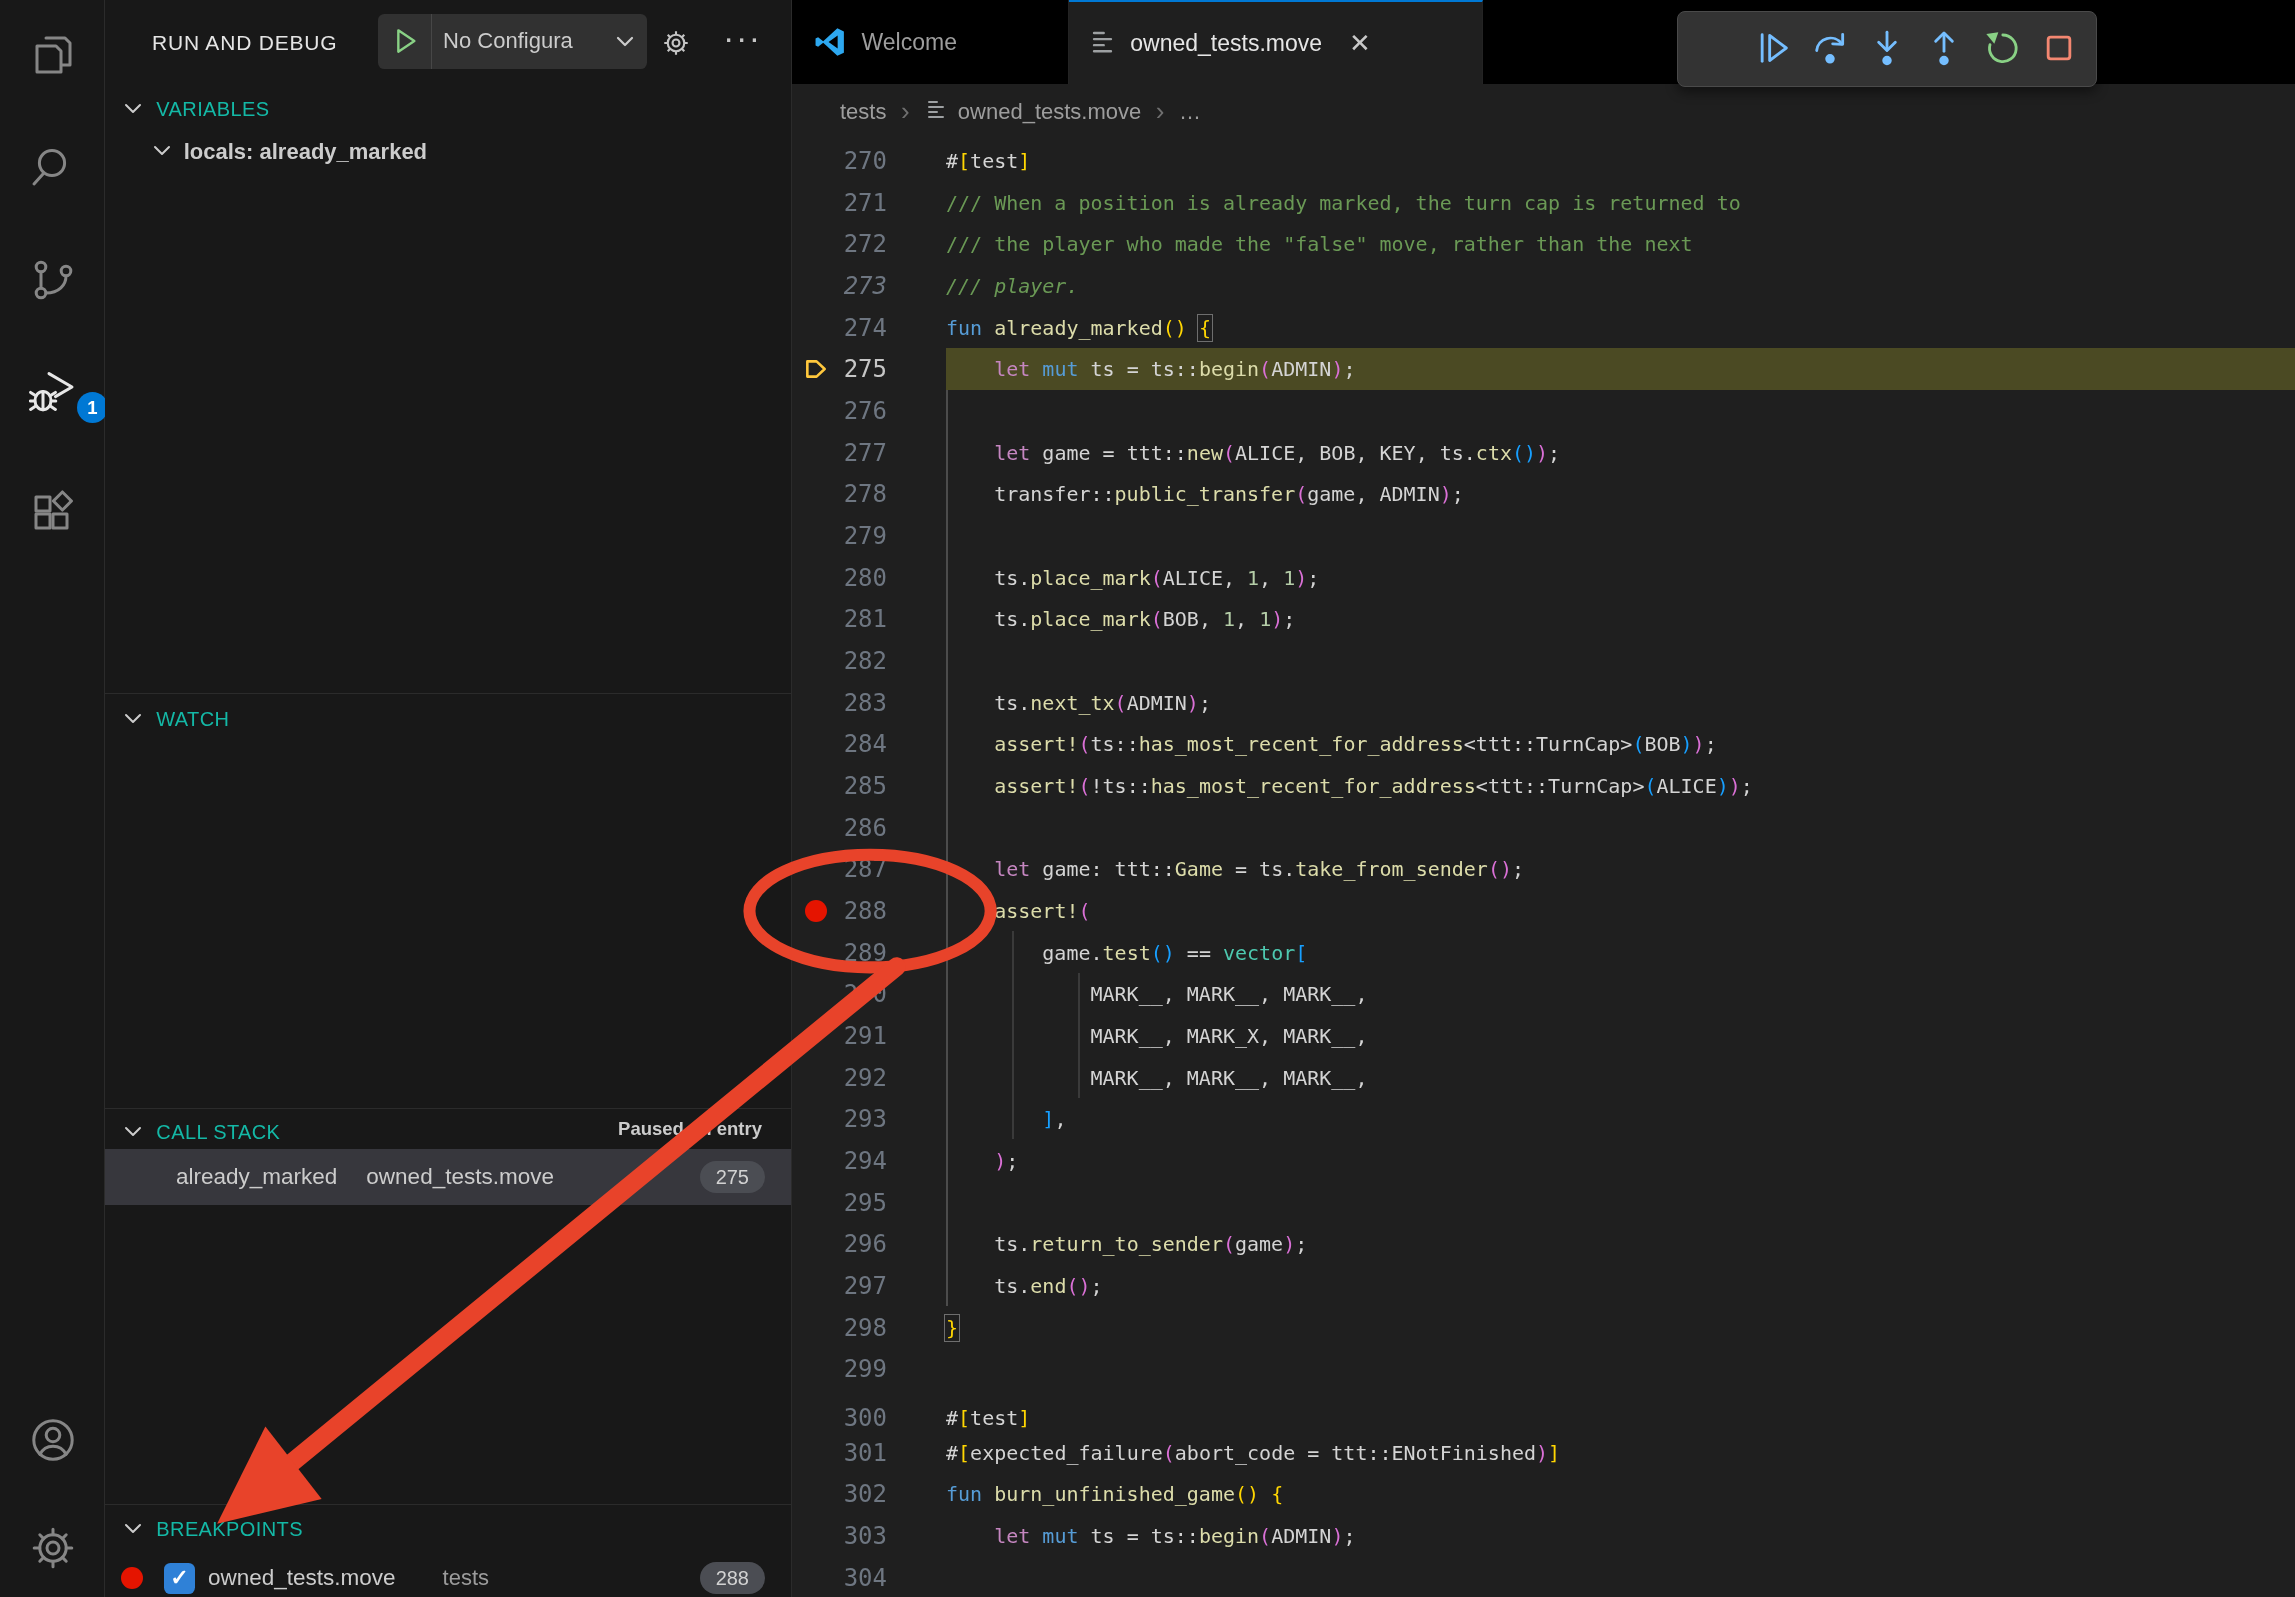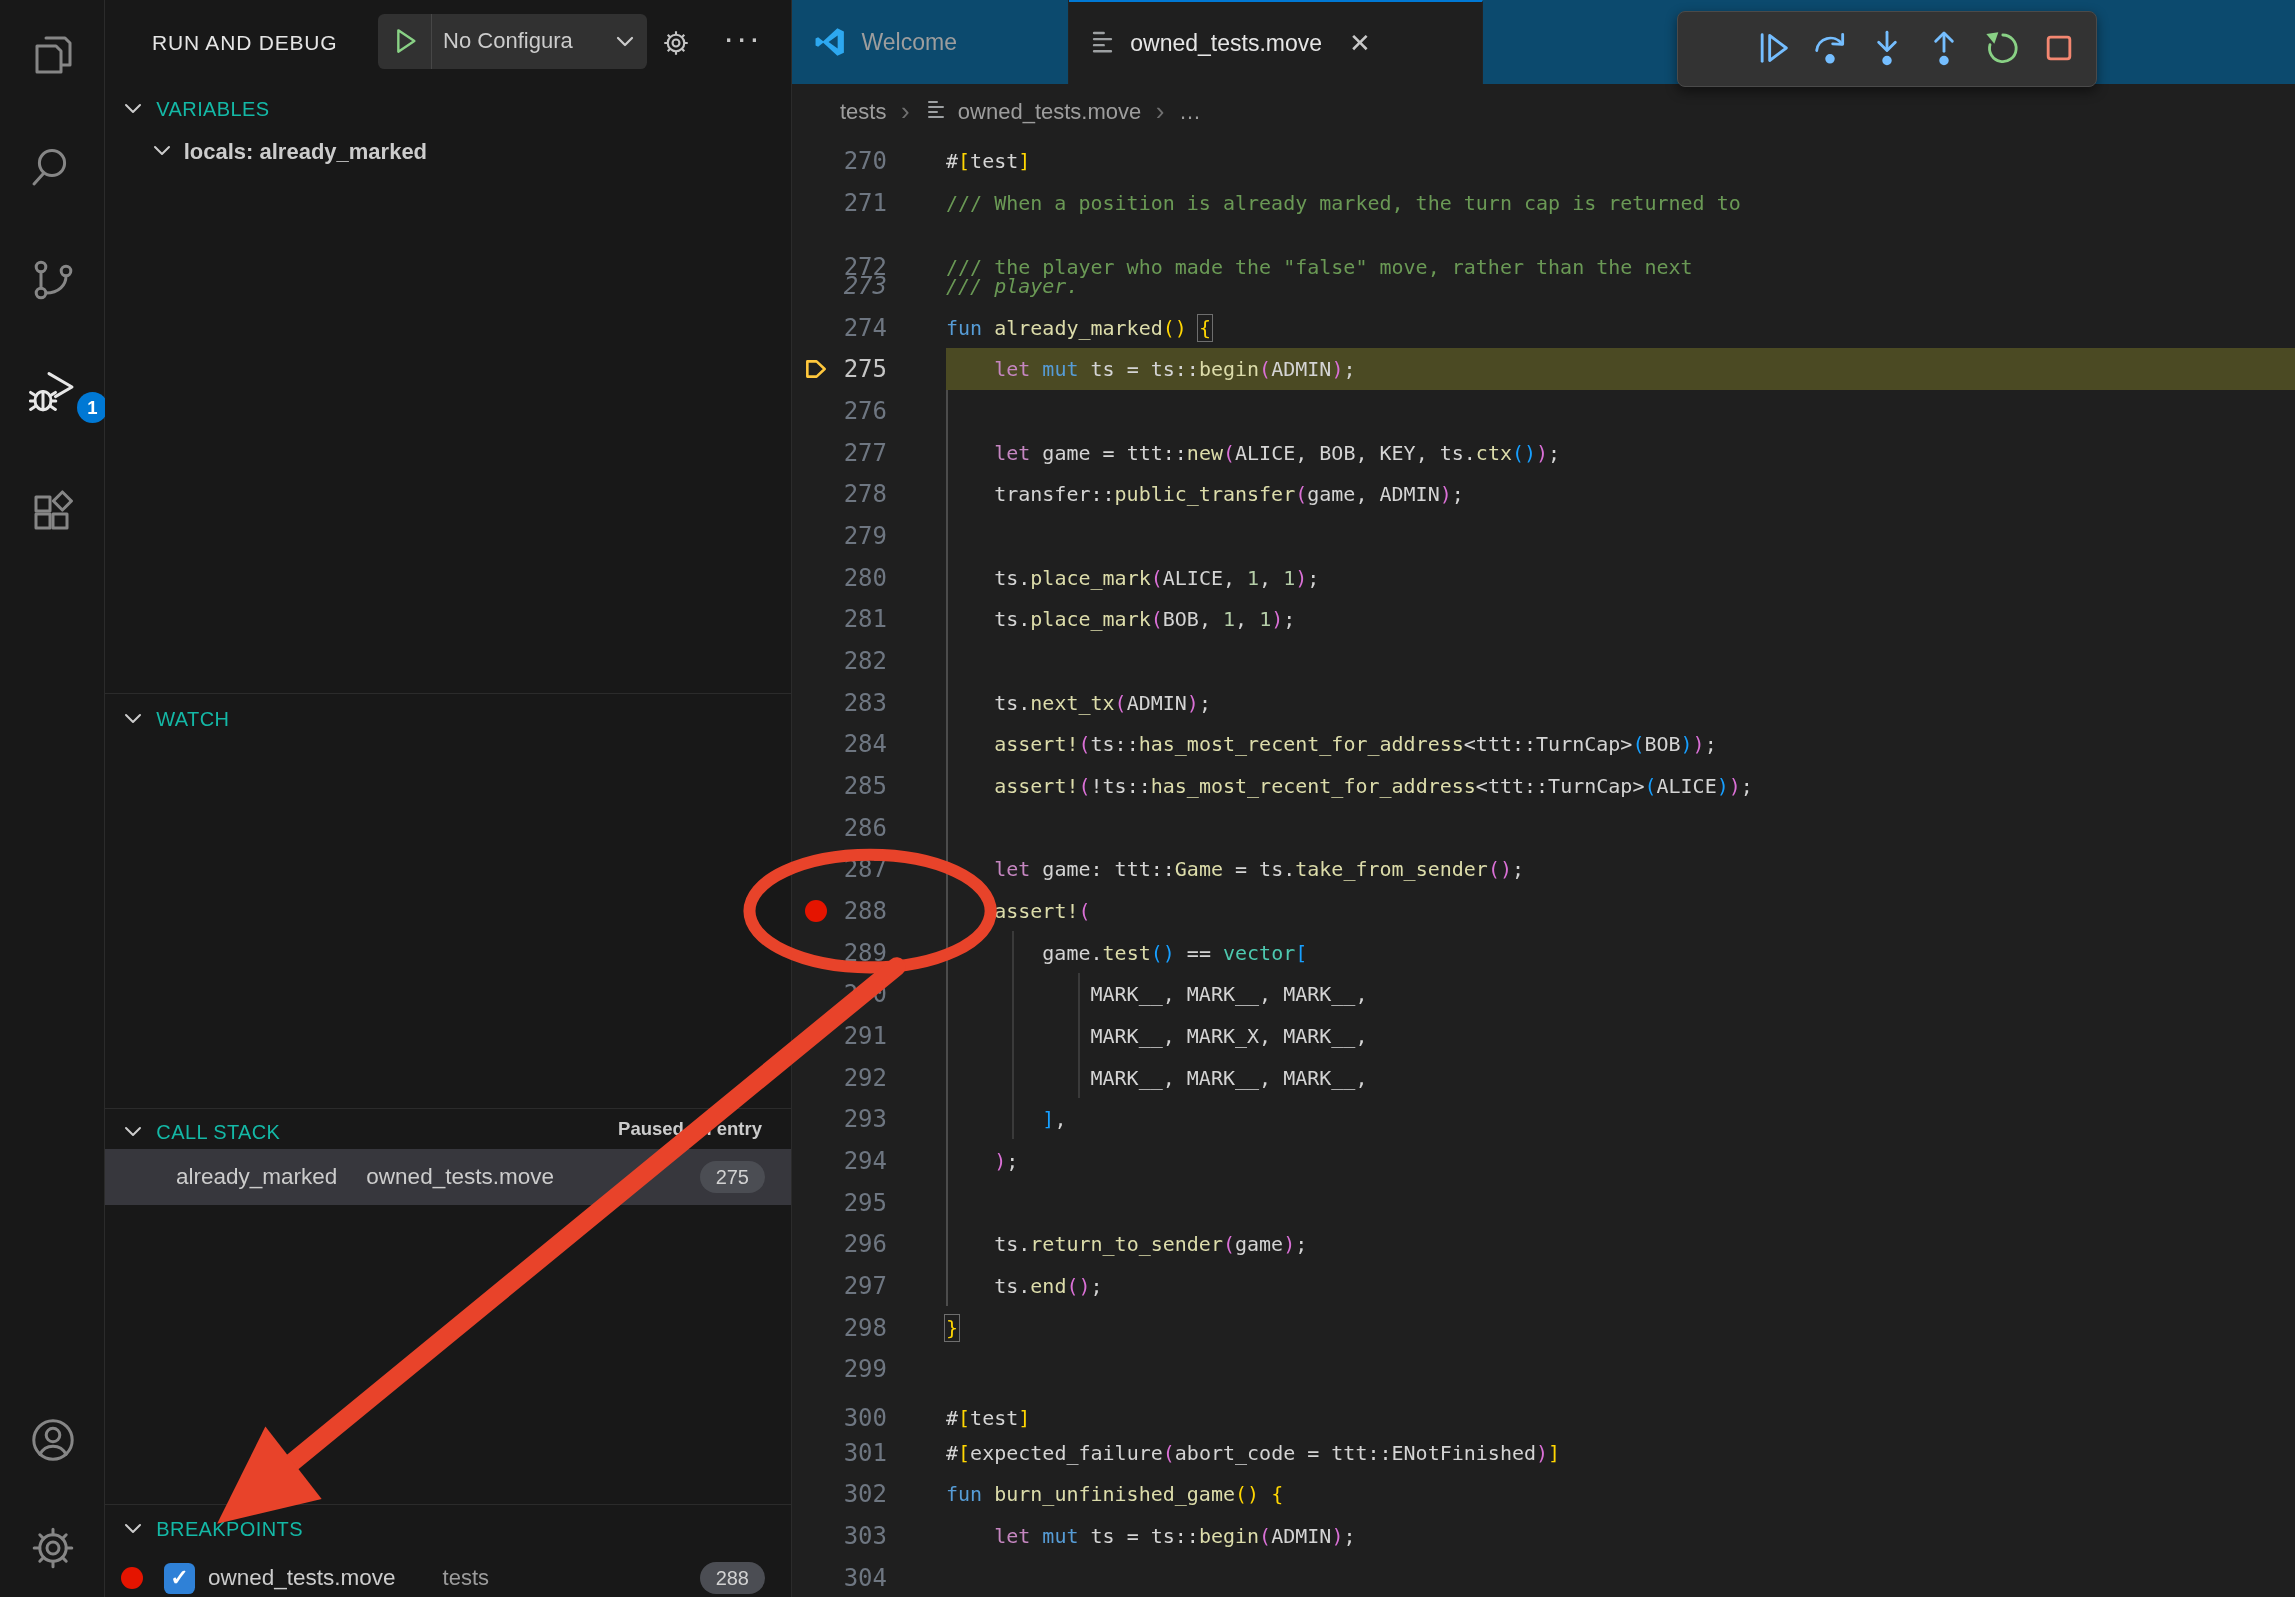--- a/index.html
+++ b/index.html
@@ -40,21 +40,21 @@
   .pill { position:absolute; right:26px; background:#4b4d53; border-radius:19.3px; padding:4.8px 16px; font-size:20px; color:#d2d2d2; }
 
   #bp-row { position:absolute; left:0; top:1557px; width:100%; height:42px; display:flex; align-items:center; }
   .bp-dot { width:22px; height:22px; border-radius:50%; background:#e51400; }
   #bp-row .bp-dot { margin-left:16px; }
   .checkbox { width:31px; height:31px; background:#2f81d7; border-radius:6.4px; margin-left:21px; display:flex; align-items:center; justify-content:center; color:#fff; font-size:22px; font-weight:bold; }
   #bp-row .bp-file { font-size:22.5px; color:#cccccc; margin-left:13px; }
   #bp-row .bp-dir { font-size:22px; color:#9b9b9b; margin-left:47px; }
 
   
-  #tabbar { position:absolute; left:792px; top:0; width:1503px; height:84px; background:#0c4a6e; }
+  #tabbar { position:absolute; left:792px; top:0; width:1503px; height:84px; background:#000000; }
   .tab { position:absolute; top:0; height:84px; display:flex; align-items:center; }
   #tab-welcome { left:0; width:277px; border-right:0.8px solid #232323; }
   #tab-welcome .tab-label { font-size:23px; color:#9d9d9d; margin-left:14.5px; }
   #tab-active { left:277px; width:414px; background:#1f1f1f; border-top:2.4px solid #0078d4; border-right:0.8px solid #232323; }
   #tab-active .tab-label { font-size:23px; color:#e6e6e6; margin-left:13px; }
   .tab-close { margin-left:27px; font-size:26px; color:#c8c8c8; }
   .move-icon svg { width:29px; height:29px; }
 
   
   #breadcrumb { position:absolute; left:792px; top:84px; width:1503px; height:55px; background:#1f1f1f; display:flex; align-items:center; font-size:22px; color:#9d9d9d; }
@@ -303,21 +303,21 @@
   <div class="guide" style="left:220px; top:791px; height:208px; background:#3a3a3a"></div>
   <div class="guide" style="left:286px; top:833px; height:125px; background:#3a3a3a"></div>
 <div class="code-row" style="top: 0px;">
       <div class="gut mono">270</div>
       <span class="code-text"><span class="w">#</span><span class="b1">[</span><span class="w">test</span><span class="b1">]</span></span>
     </div>
     <div class="code-row" style="top: 42px;">
       <div class="gut mono">271</div>
       <span class="code-text"><span class="com">/// When a position is already marked, the turn cap is returned to</span></span>
     </div>
-    <div class="code-row" style="top: 83px; margin-top: 23px;">
+    <div class="code-row" style="top: 83px;">
       <div class="gut mono">272</div>
       <span class="code-text"><span class="com">/// the player who made the "false" move, rather than the next</span></span>
     </div>
     <div class="code-row" style="top: 125px; font-style: italic;">
       <div class="gut mono">273</div>
       <span class="code-text"><span class="com">/// player.</span></span>
     </div>
     <div class="code-row" style="top: 167px;">
       <div class="gut mono">274</div>
       <span class="code-text"><span class="kw">fun </span><span class="fn">already_marked</span><span class="b1">()</span><span class="w"> </span><span class="b1 box">{</span></span>

